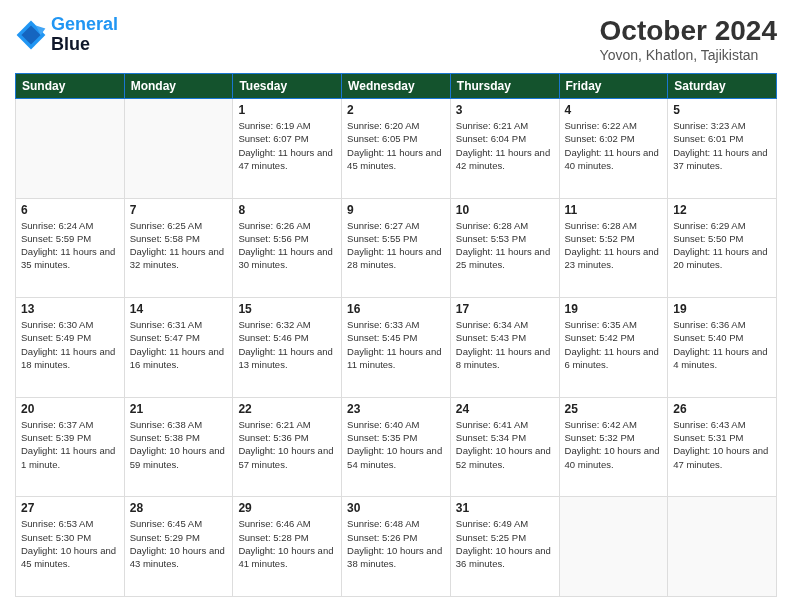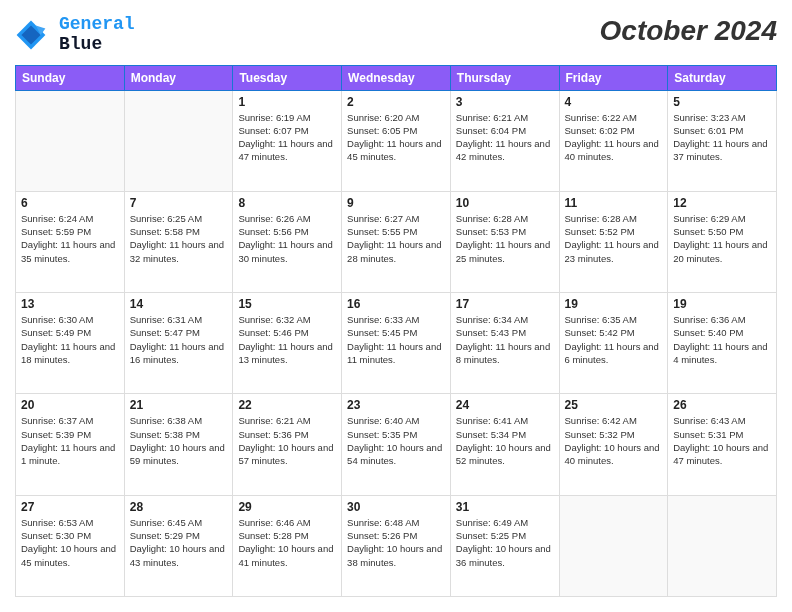--- a/index.html
+++ b/index.html
@@ -19,57 +19,55 @@
     }
     .header {
       display: flex;
       justify-content: space-between;
       align-items: flex-start;
       margin-bottom: 10px;
     }
     .logo {
       display: flex;
       align-items: center;
-      gap: 12px;
-      font-family: Liberation Mono, monospace;
+      gap: 4px;
     }
     .logo-text {
       font-size: 18px;
       font-weight: bold;
       color: #1a1a2e;
       line-height: 1.1;
     }
     .logo-text span {
       color: #2196f3;
     }
     .logo-icon {
       width: 32px;
       height: 32px;
     }
     .title-section {
-      font-style: italic;
     }
     .month-title {
       font-size: 28px;
       font-weight: bold;
       color: #333;
     }
     .location {
       font-size: 14px;
       color: #555;
     }
     .calendar {
       flex: 1;
       border: 1px solid #ccc;
       border-collapse: collapse;
       width: 100%;
       table-layout: fixed;
     }
     .calendar th {
-      background-color: #8b5cf6;
+      background-color: #14532d;
       color: white;
       text-align: left;
       padding: 5px 6px;
       font-size: 12px;
       font-weight: bold;
       border: 1px solid #1976d2;
     }
     .calendar td {
       vertical-align: top;
       border: 1px solid #ddd;
@@ -104,20 +102,21 @@
         <polygon points="20,8 32,20 20,32 8,20" fill="#1565c0"></polygon>
         <polygon points="26,8 38,12 32,20" fill="#42a5f5"></polygon>
       </svg>
       <div>
         <div class="logo-text"><span>General</span></div>
         <div class="logo-text" style="color:#0f172a;">Blue</div>
       </div>
     </div>
     <div class="title-section">
       <div class="month-title">October 2024</div>
+      <div class="location">Yovon, Khatlon, Tajikistan</div>
     </div>
   </div>
 
   <table class="calendar">
     <thead>
       <tr>
         <th>Sunday</th>
         <th>Monday</th>
         <th>Tuesday</th>
         <th>Wednesday</th>

